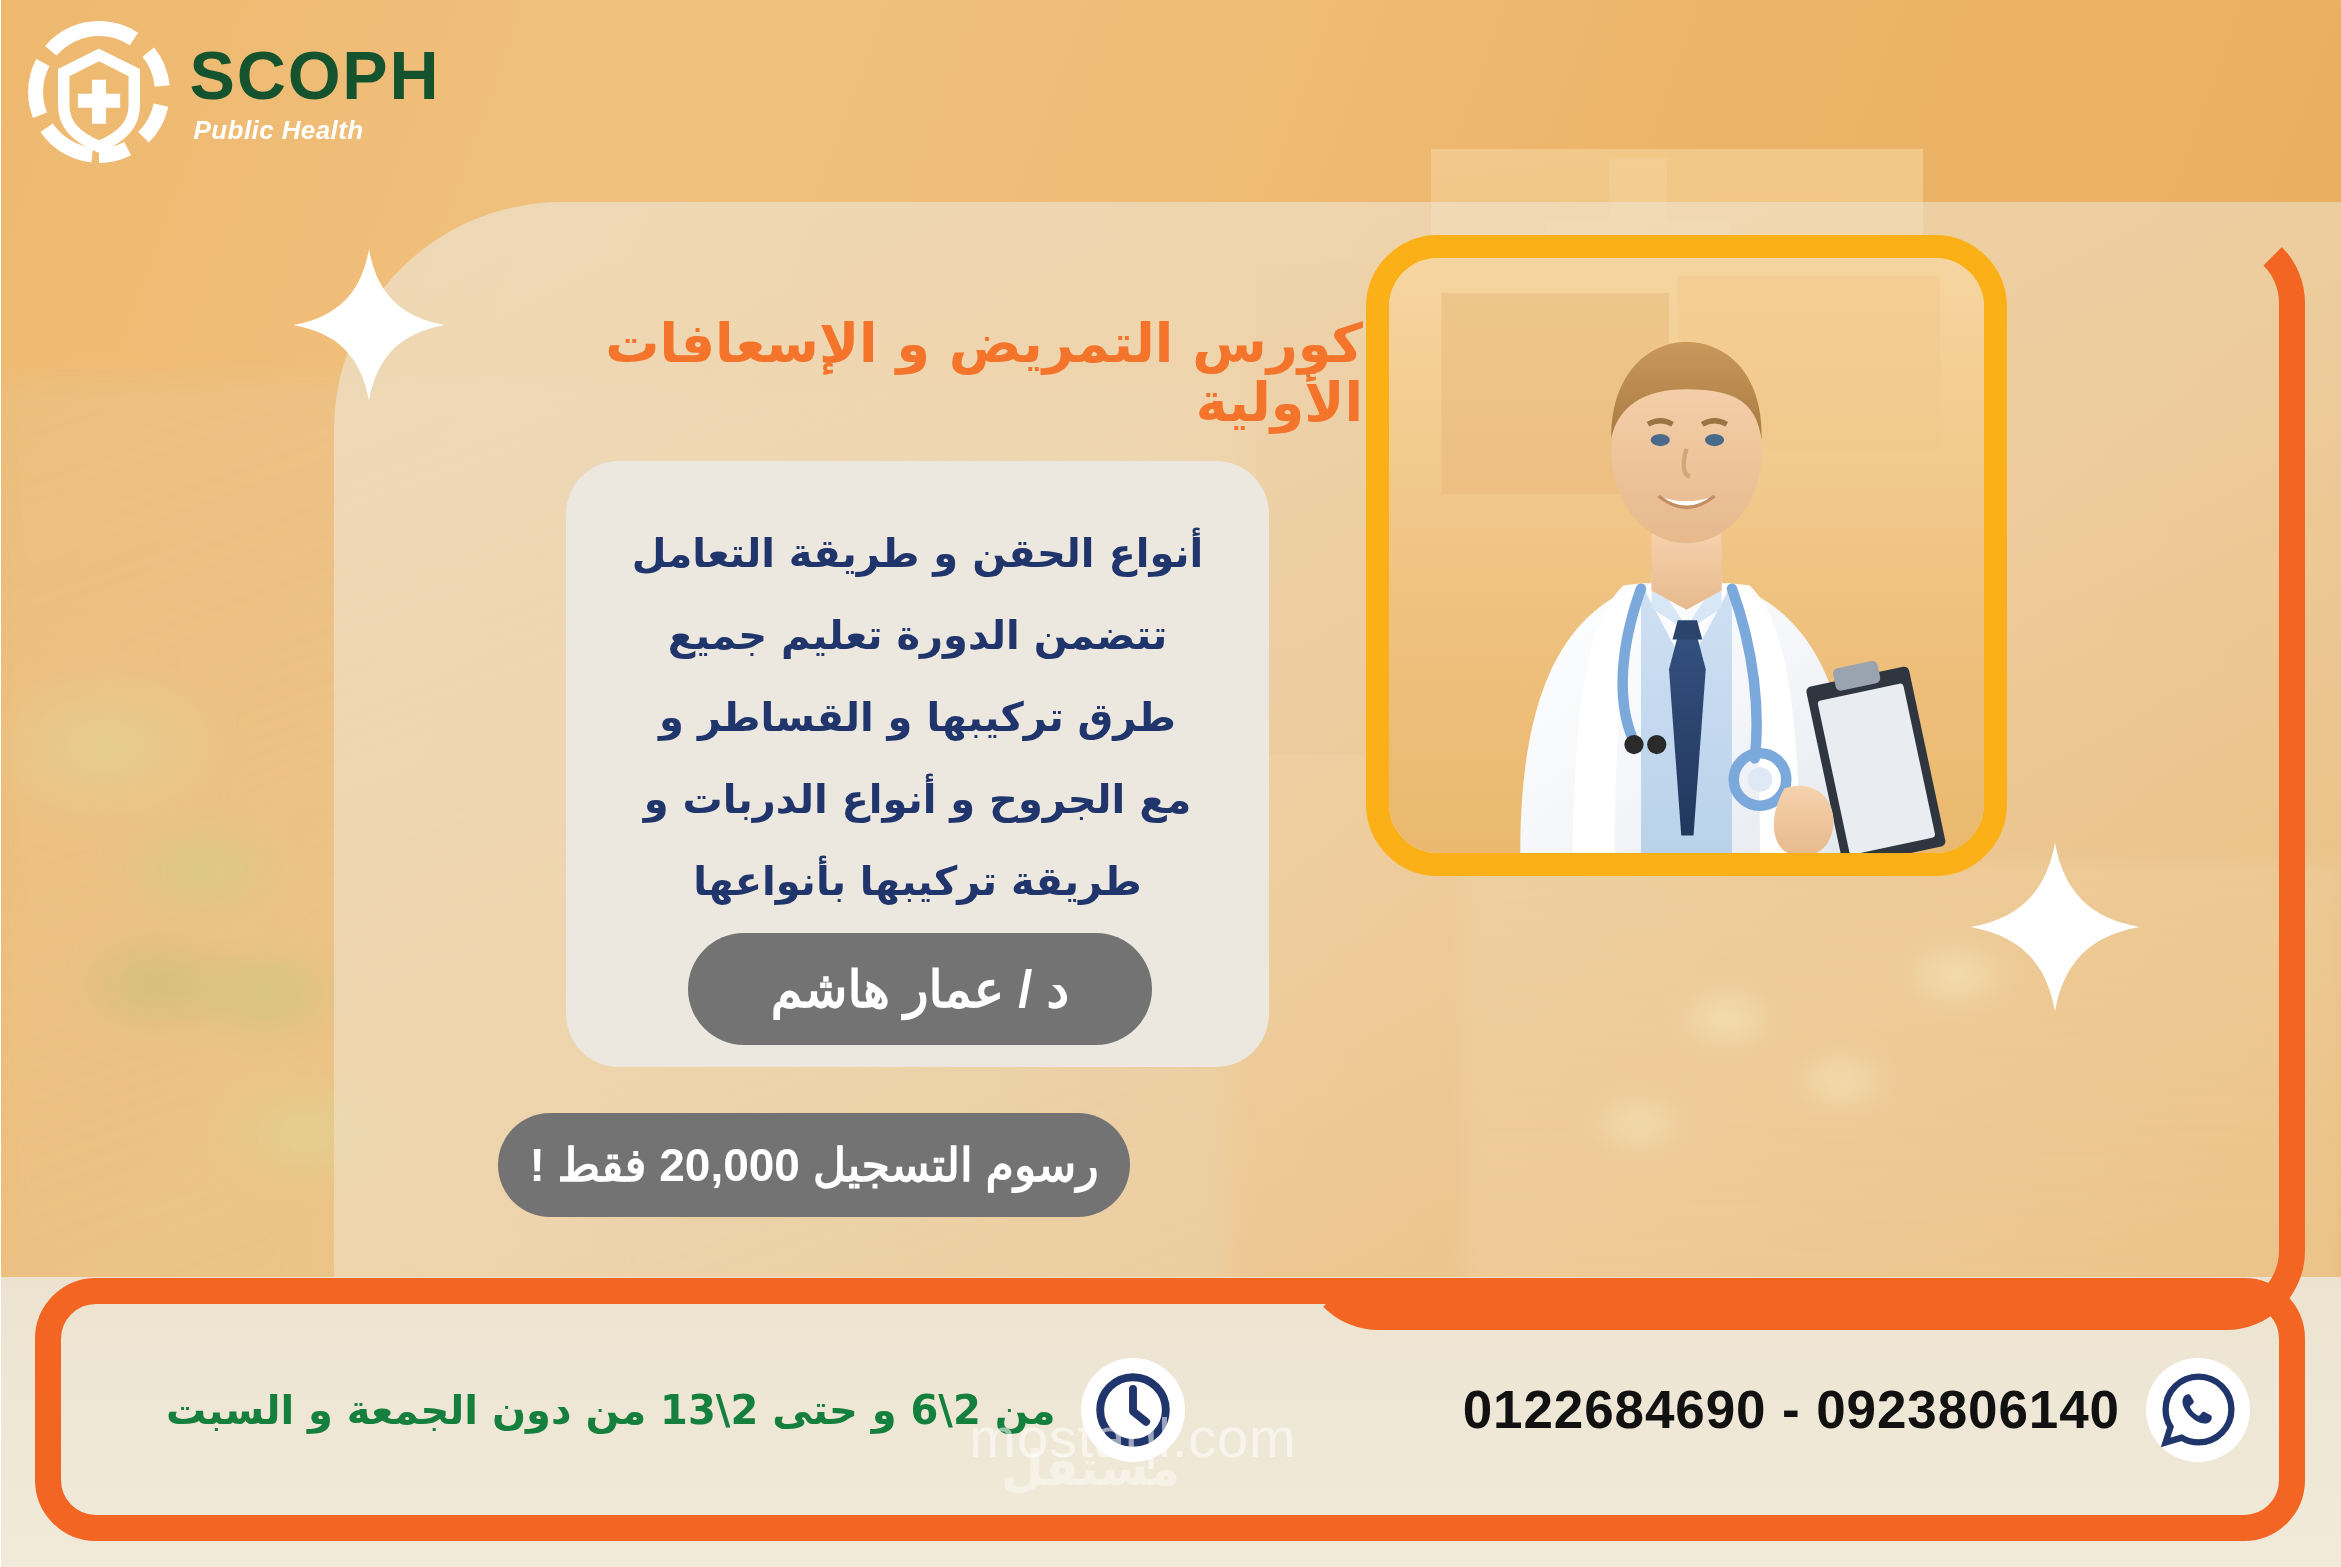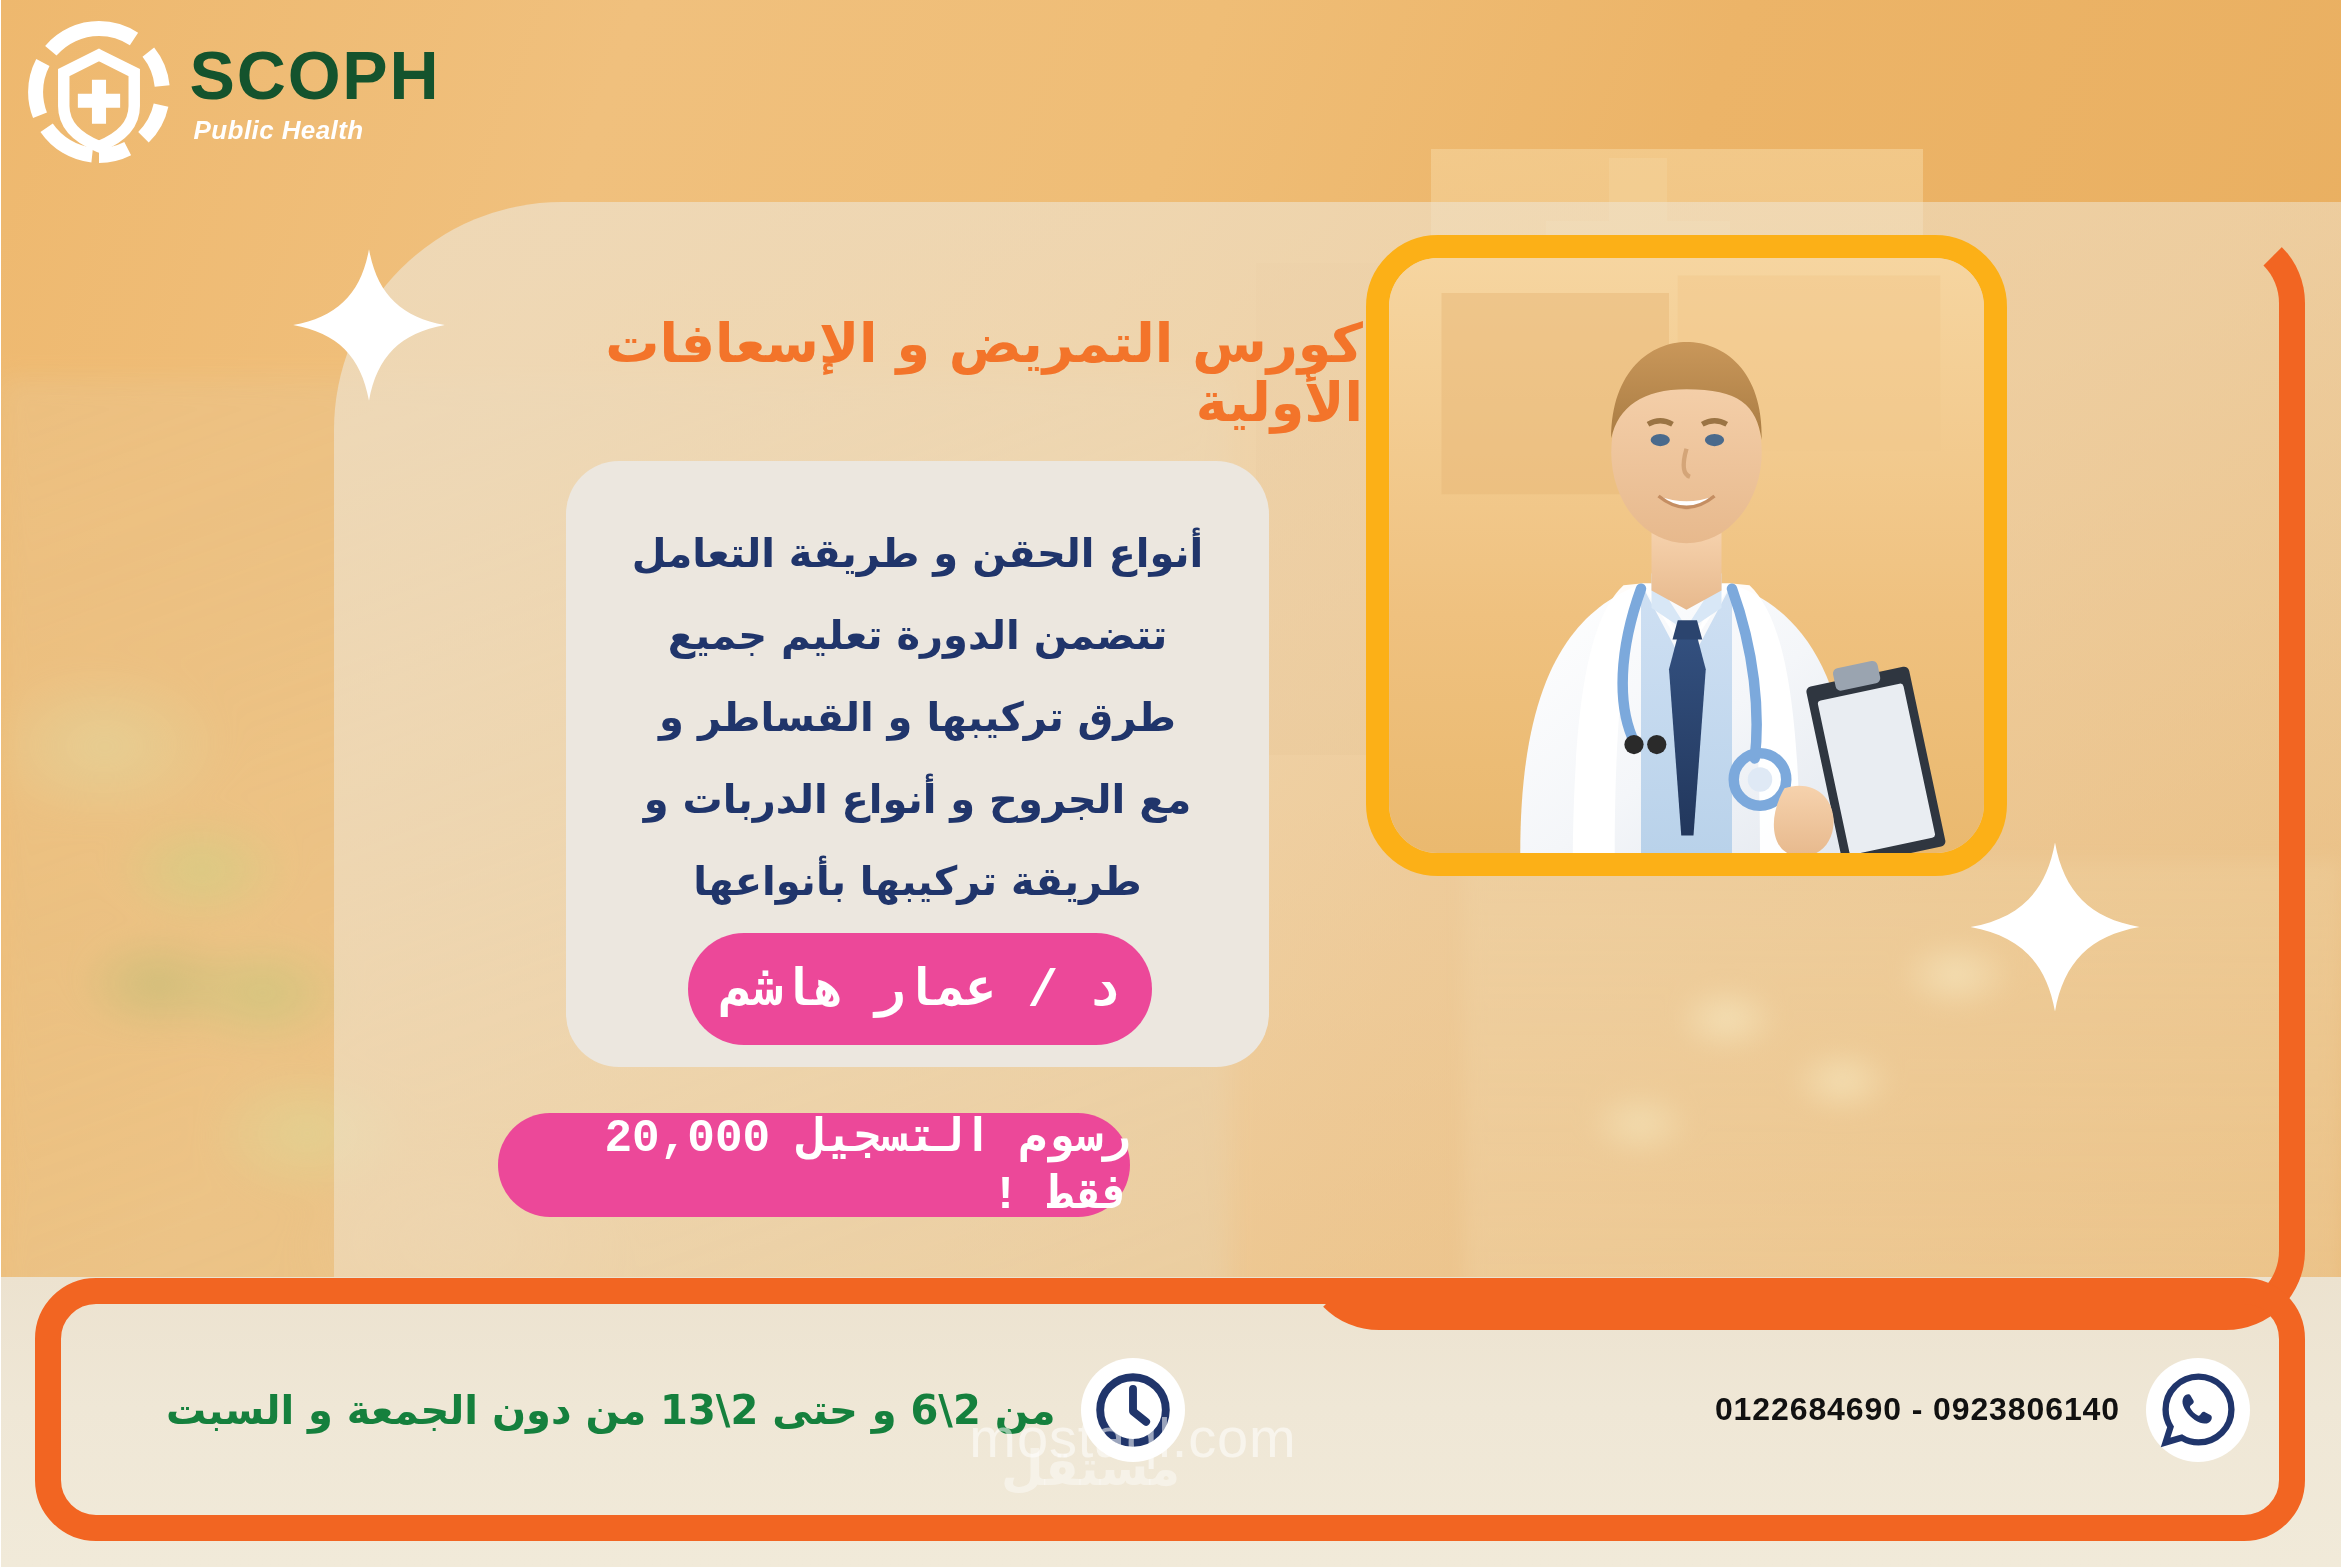--- a/index.html
+++ b/index.html
@@ -188,23 +188,23 @@
     left:35px; top:1278px;
     width:2270px; height:263px;
     border:26px solid #f26522;
     border-radius:61px;
     pointer-events:none;
   }
 
   
   .badge{
     position:absolute;
-    background:#ec4899;
+    background:#737373;
     color:#ffffff;
-    font-family:Liberation Mono, monospace;
+    font-family:Liberation Sans, sans-serif;
     font-weight:bold;
     display:flex; align-items:center; justify-content:center;
     direction:rtl;
   }
   .badge-doctor{
     right:1190px; top:933px;
     width:464px; height:112px;
     border-radius:56px;
     font-size:51px;
   }
@@ -229,21 +229,21 @@
   .icon-circle{
     width:104px; height:104px; border-radius:50%;
     background:#ffffff;
     display:flex; align-items:center; justify-content:center;
     flex:0 0 auto;
   }
   .contact-text{
     color:#111111;
     font-family:"Liberation Sans", sans-serif;
     font-weight:bold;
-    font-size:32px;
+    font-size:53px;
     letter-spacing:0.9px;
     white-space:nowrap;
     direction:ltr;
     margin-left:41px;
   }
   .schedule-text{
     color:#15803d;
     font-family:"DejaVu Sans", sans-serif;
     font-weight:bold;
     font-size:40px;

